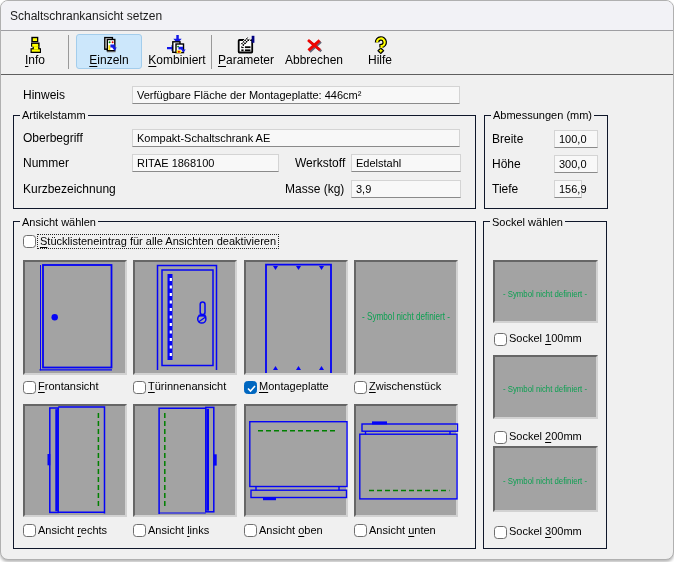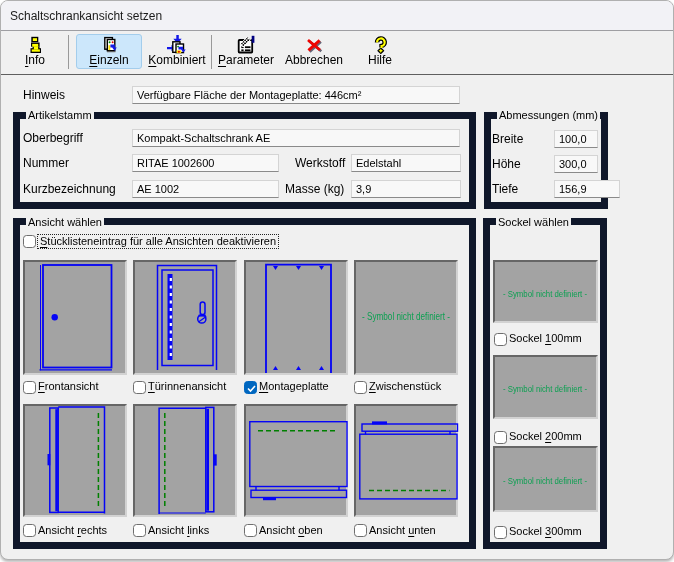--- a/index.html
+++ b/index.html
@@ -9,21 +9,21 @@
 .ab { position:absolute; }
 #titlebar { left:0; top:0; width:100%; height:30px; background:#f2f2f6; border-bottom:1px solid #9e9ea2; }
 #title { left:9px; top:8px; font-size:12px; color:#1b1b1b; }
 #toolbar { left:0; top:31px; width:100%; height:43px; border-bottom:1px solid #5f5f5f; }
 .tsep { top:3px; width:1px; height:34px; background:#999; position:absolute; }
 .tlbl { position:absolute; top:21px; width:90px; font-size:12px; color:#000; text-align:center; }
 #ebtn { position:absolute; left:75px; top:2px; width:66px; height:35px; background:#cce7fb; border:1px solid #a3cdec; border-radius:3px; }
 .fld { position:absolute; background:#f8f8f8; border:1px solid #d4d4d4; border-bottom:1px solid #8a8a8a;
   font-size:11px; color:#000; padding:2px 0 0 4px; }
 .lbl { position:absolute; font-size:12px; color:#000; white-space:nowrap; }
-fieldset.grp { position:absolute; border:7px solid #0f172a; border-radius:0; }
+fieldset.grp { position:absolute; border:1px solid #0f172a; border-radius:0; }
 fieldset.grp legend { font-size:11px; color:#000; margin-left:6px; padding:0 2px; }
 .thumb { position:absolute; background:#a3a3a3; border:2px solid; border-color:#666 #d2d2d2 #d2d2d2 #666; }
 .cb { position:absolute; width:13px; height:13px; background:#fff; border:1.2px solid #6e6e6e; border-radius:3.5px; }
 .cb.on { background:#0067c0; border-color:#0067c0; }
 .cblbl { position:absolute; font-size:11px; color:#000; white-space:nowrap; }
 u { text-decoration:underline; text-underline-offset:1.5px; }
 svg { position:absolute; left:0; top:0; overflow:visible; }
 </style>
 </head>
 <body>
@@ -109,37 +109,36 @@
 
   <div class="lbl" style="left:22px; top:87px">Hinweis</div>
   <div class="fld" style="left:131px; top:85px; width:328px; height:18px">Verfügbare Fläche der Montageplatte: 446cm²</div>
 
   <fieldset class="grp" style="left:12px; top:108px; width:463px; height:100px">
       <legend>Artikelstamm</legend>
     </fieldset>
   <div class="lbl" style="left:22px; top:129.5px">Oberbegriff</div>
   <div class="fld" style="left:131px; top:127.5px; width:328px; height:18px">Kompakt-Schaltschrank AE</div>
   <div class="lbl" style="left:22px; top:155px">Nummer</div>
-  <div class="fld" style="left:131px; top:153px; width:147px; height:18px">RITAE 1002600</div>
+  <div class="fld" style="left:131px; top:153px; width:147px; height:18px">RITAE 1868100</div>
   <div class="lbl" style="left:294px; top:155px">Werkstoff</div>
   <div class="fld" style="left:350px; top:153px; width:110px; height:18px">Edelstahl</div>
   <div class="lbl" style="left:22px; top:181px">Kurzbezeichnung</div>
-  <div class="fld" style="left:131px; top:179px; width:147px; height:18px">AE 1002</div>
   <div class="lbl" style="left:284px; top:181px">Masse (kg)</div>
   <div class="fld" style="left:350px; top:179px; width:110px; height:18px">3,9</div>
 
   <fieldset class="grp" style="left:483px; top:108px; width:124px; height:100px">
       <legend>Abmessungen (mm)</legend>
     </fieldset>
   <div class="lbl" style="left:491px; top:130.5px">Breite</div>
   <div class="fld" style="left:553px; top:128.5px; width:44px; height:18px; padding-top:2px">100,0</div>
   <div class="lbl" style="left:491px; top:156px">Höhe</div>
   <div class="fld" style="left:553px; top:153.5px; width:44px; height:18px; padding-top:2px">300,0</div>
   <div class="lbl" style="left:491px; top:181px">Tiefe</div>
-  <div class="fld" style="left:553px; top:179px; width:66px; height:18px; padding-top:2px">156,9</div>
+  <div class="fld" style="left:553px; top:179px; width:28px; height:18px; padding-top:2px">156,9</div>
 
   <fieldset class="grp" style="left:12px; top:214.5px; width:463px; height:333.5px">
       <legend>Ansicht wählen</legend>
     </fieldset>
   <div class="cb" style="left:22px; top:234px"></div>
   <div class="cblbl" style="left:36px; top:233px; border:1px dotted #222; padding:0 2px; height:15px"><u>S</u>tücklisteneintrag für alle Ansichten deaktivieren</div>
 
   <div class="thumb" style="left:22px; top:259px; width:104px; height:115px">
     <svg width="100" height="111" viewBox="0 0 100 111">
       <rect x="18" y="3" width="68.5" height="102.5" fill="none" stroke="#0504f6" stroke-width="1.8"></rect>

